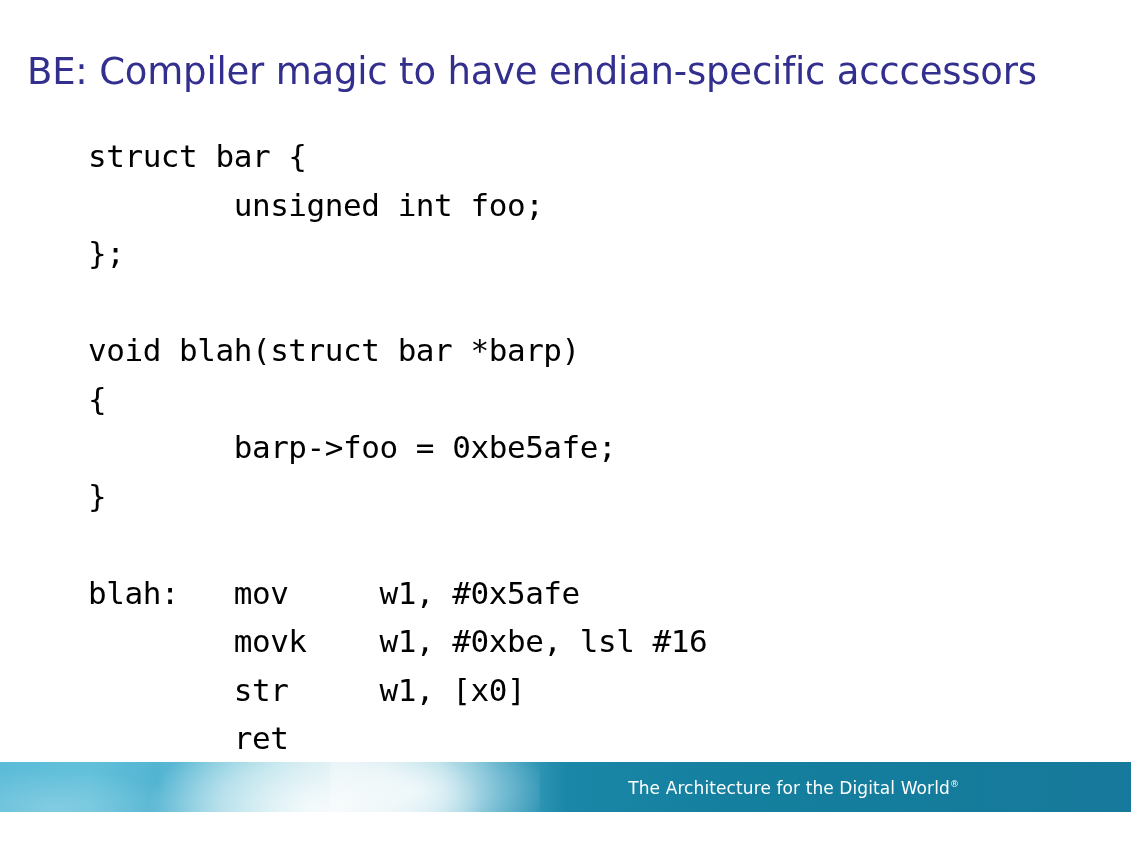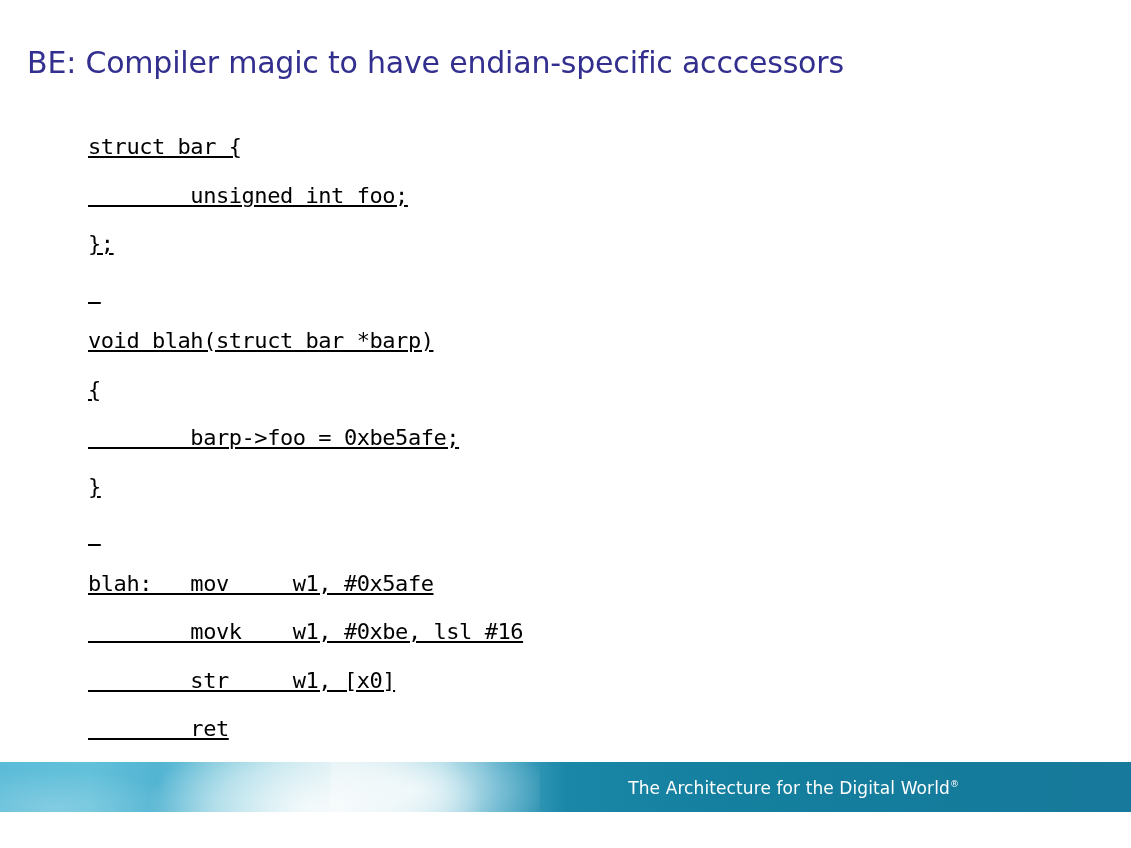--- a/index.html
+++ b/index.html
@@ -18,40 +18,39 @@
     overflow: hidden;
   }
 
   
   #slide-title {
     position: absolute;
     left: 27px;
     top: 25px;
     width: 1070px;
     font-family: "DejaVu Sans", "Liberation Sans", sans-serif;
-    font-size: 30px;
+    font-size: 37px;
     font-weight: 400;
     letter-spacing: -0.2px;
     color: #332f8e;
     white-space: nowrap;
   }
 
   
   #code-block {
     position: absolute;
     left: 88px;
     top: 101px;
     width: 980px;
     font-family: "DejaVu Sans Mono", "Liberation Mono", monospace;
-    font-size: 22px;
+    font-size: 31px;
     line-height: 48.5px;
     color: #000000;
     white-space: pre;
     letter-spacing: -0.45px;
-    text-decoration: underline;
   }
   .code-line {
     height: 48.5px;
     white-space: pre;
   }
   .code-line.blank {
     height: 48.5px;
   }
 
   

